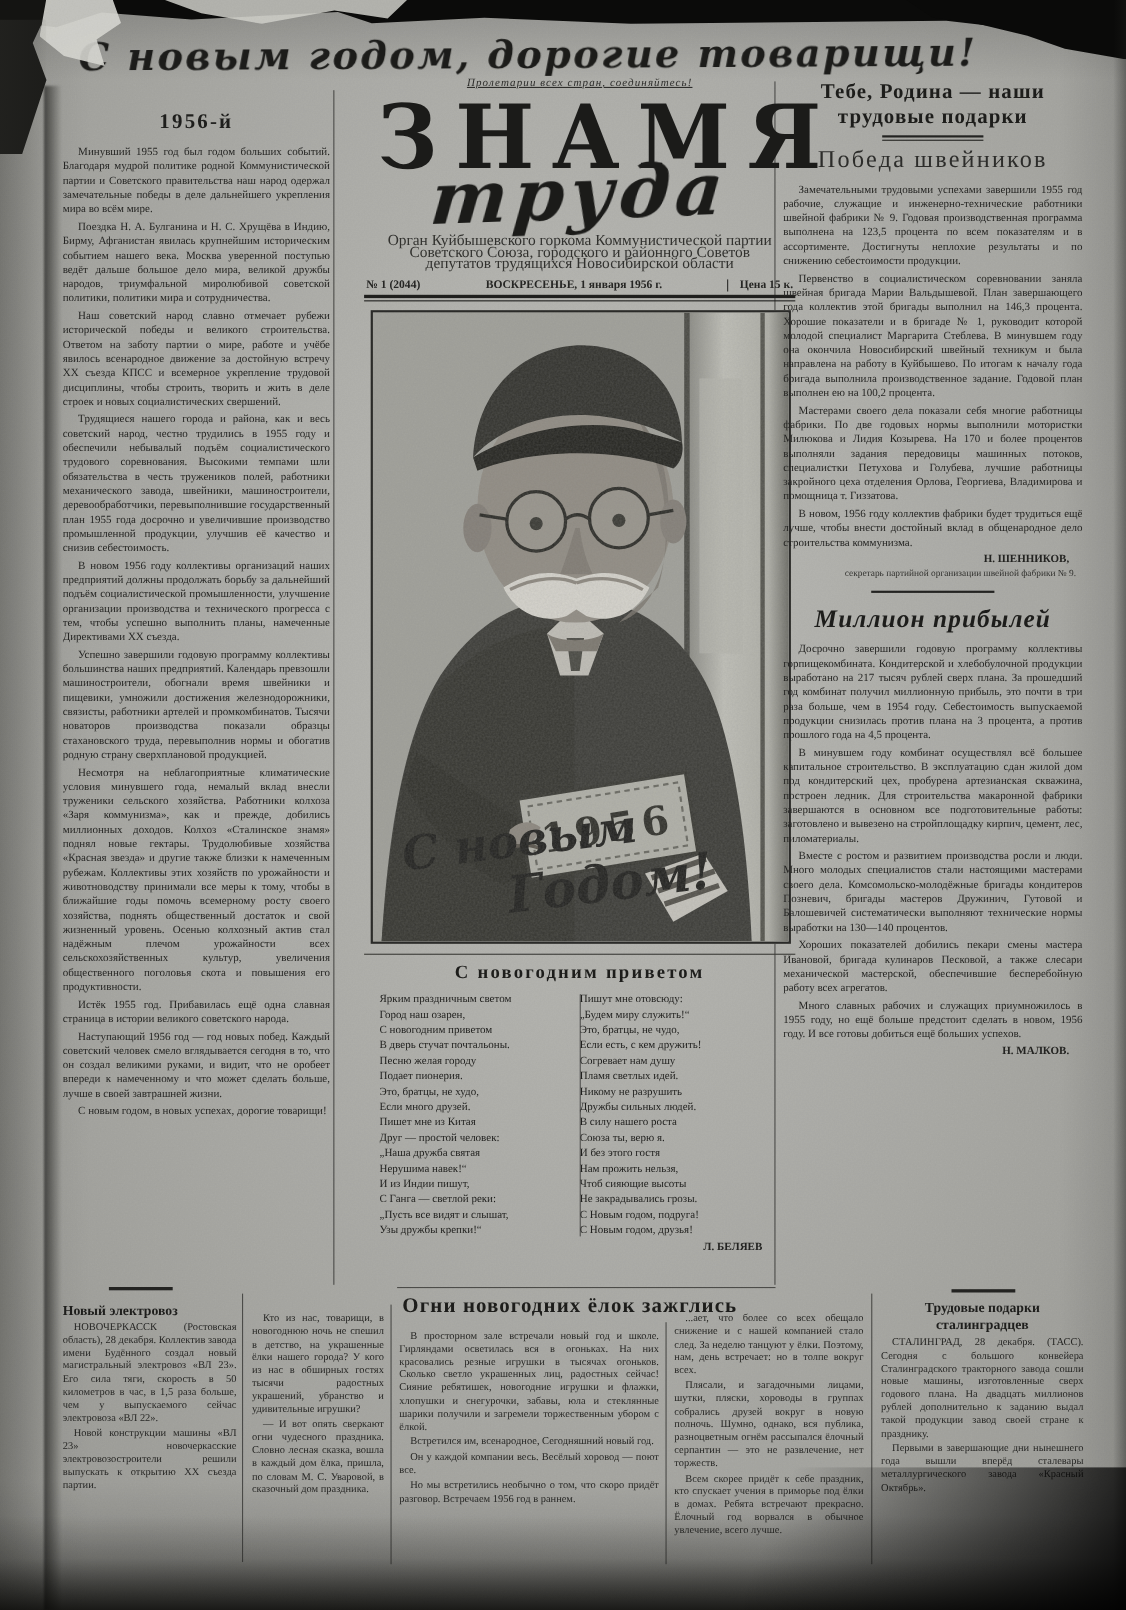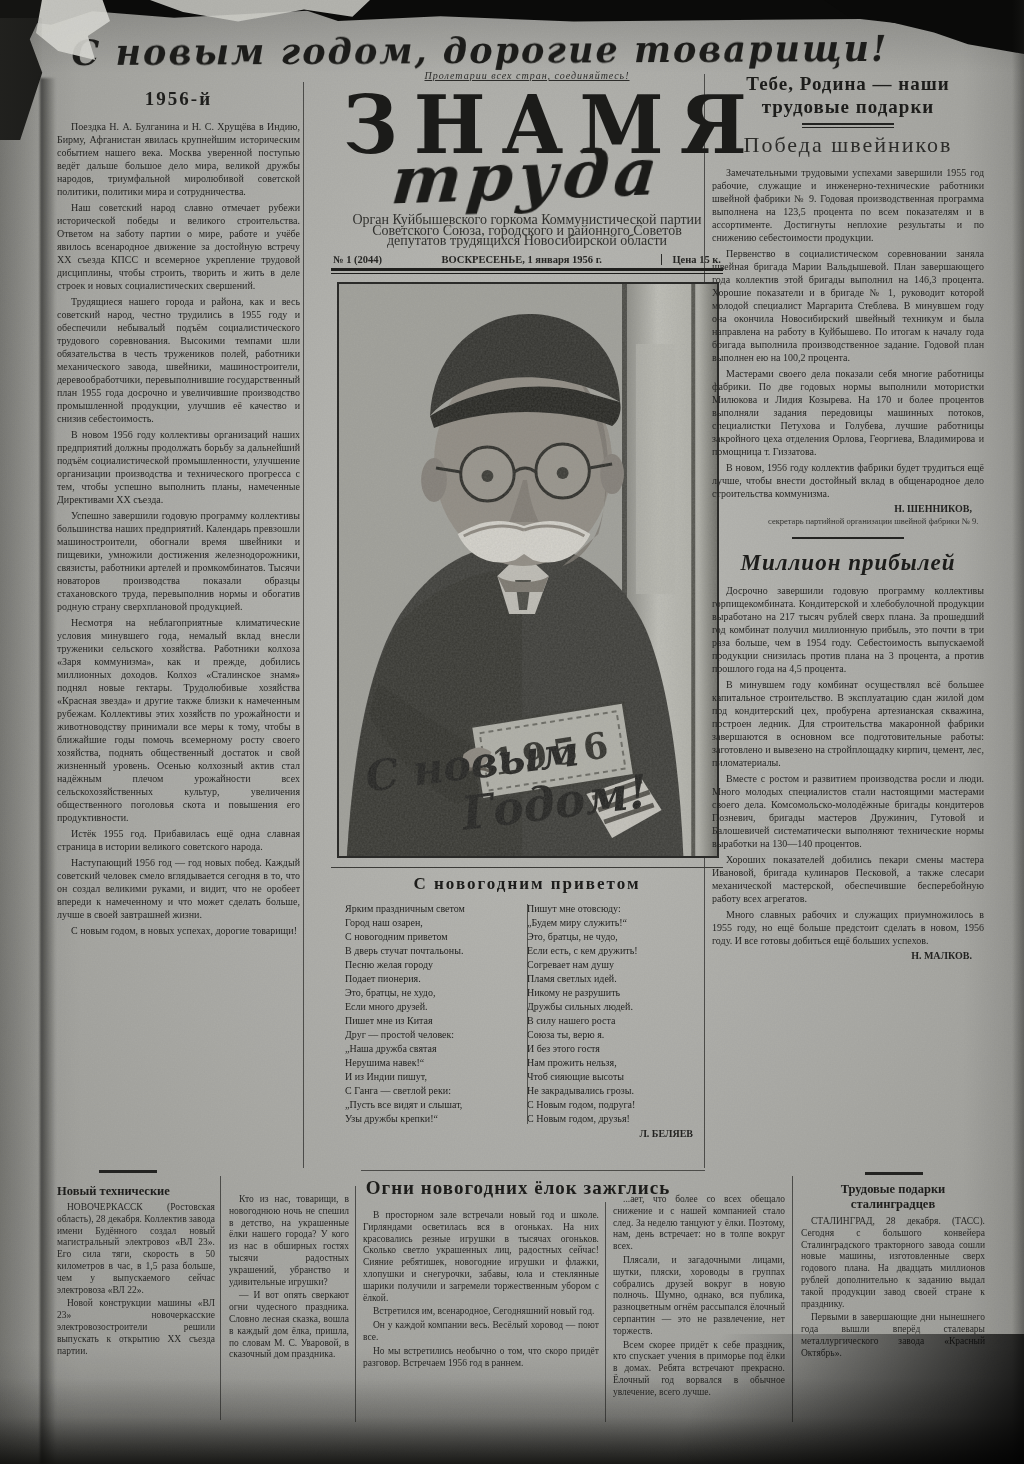--- a/index.html
+++ b/index.html
@@ -38,21 +38,21 @@
   
   .vrule{position:absolute;width:1px;background:#3c3c39;opacity:.85;}
   .hrule{position:absolute;height:1px;background:#3c3c39;opacity:.85;}
 
   
   .banner{position:absolute;top:30px;left:62px;width:836px;text-align:center;
     font-family:"DejaVu Serif", serif;font-style:italic;font-weight:bold;font-size:35px;
     letter-spacing:2px;color:#1c1c1a;filter:blur(.4px);transform:rotate(-.3deg);}
 
   
-  .col-left{position:absolute;left:57px;top:88px;width:243px;height:1068px;overflow:hidden;}
+  .col-left{position:absolute;left:57px;top:100px;width:243px;height:1068px;overflow:hidden;}
   .col-left h2{margin:0 0 10px;text-align:center;font-size:19px;font-weight:bold;letter-spacing:2px;
     color:#1e1e1c;filter:blur(.35px);}
   .bt p{margin:0 0 3px;text-indent:14px;font-size:10px;line-height:13px;text-align:justify;
     color:#262624;filter:blur(.38px);}
   .small-sep{border:0;height:3px;background:#232321;width:58px;margin:0;filter:blur(.3px);}
 
   
   .col-center{position:absolute;left:310px;top:70px;width:392px;margin-left:21px;}
   .motto{text-align:center;font-size:10px;font-style:italic;color:#2d2d2b;filter:blur(.45px);
     text-decoration:underline;letter-spacing:1px;}
@@ -109,20 +109,21 @@
 
   <div class="banner">С новым годом, дорогие товарищи!</div>
 
   <div class="vrule" style="left:303px;top:82px;height:1086px;"></div>
   <div class="vrule" style="left:704px;top:74px;height:1094px;"></div>
 
   <div class="col-left bt">
     <h2>1956-й</h2>
     <div>
 
+    <p>Минувший 1955 год был годом больших событий. Благодаря мудрой политике родной Коммунистической партии и Советского правительства наш народ одержал замечательные победы в деле дальнейшего укрепления мира во всём мире.</p>
         <p>Поездка Н. А. Булганина и Н. С. Хрущёва в Индию, Бирму, Афганистан явилась крупнейшим историческим событием нашего века. Москва уверенной поступью ведёт дальше большое дело мира, великой дружбы народов, триумфальной миролюбивой советской политики, политики мира и сотрудничества.</p>
         <p>Наш советский народ славно отмечает рубежи исторической победы и великого строительства. Ответом на заботу партии о мире, работе и учёбе явилось всенародное движение за достойную встречу XX съезда КПСС и всемерное укрепление трудовой дисциплины, чтобы строить, творить и жить в деле строек и новых социалистических свершений.</p>
         <p>Трудящиеся нашего города и района, как и весь советский народ, честно трудились в 1955 году и обеспечили небывалый подъём социалистического трудового соревнования. Высокими темпами шли обязательства в честь тружеников полей, работники механического завода, швейники, машиностроители, деревообработчики, перевыполнившие государственный план 1955 года досрочно и увеличившие производство промышленной продукции, улучшив её качество и снизив себестоимость.</p>
         <p>В новом 1956 году коллективы организаций наших предприятий должны продолжать борьбу за дальнейший подъём социалистической промышленности, улучшение организации производства и технического прогресса с тем, чтобы успешно выполнить планы, намеченные Директивами XX съезда.</p>
         <p>Успешно завершили годовую программу коллективы большинства наших предприятий. Календарь превзошли машиностроители, обогнали время швейники и пищевики, умножили достижения железнодорожники, связисты, работники артелей и промкомбинатов. Тысячи новаторов производства показали образцы стахановского труда, перевыполнив нормы и обогатив родную страну сверхплановой продукцией.</p>
         <p>Несмотря на неблагоприятные климатические условия минувшего года, немалый вклад внесли труженики сельского хозяйства. Работники колхоза «Заря коммунизма», как и прежде, добились миллионных доходов. Колхоз «Сталинское знамя» поднял новые гектары. Трудолюбивые хозяйства «Красная звезда» и другие также близки к намеченным рубежам. Коллективы этих хозяйств по урожайности и животноводству принимали все меры к тому, чтобы в ближайшие годы помочь всемерному росту своего хозяйства, поднять общественный достаток и свой жизненный уровень. Осенью колхозный актив стал надёжным плечом урожайности всех сельскохозяйственных культур, увеличения общественного поголовья скота и повышения его продуктивности.</p>
         <p>Истёк 1955 год. Прибавилась ещё одна славная страница в истории великого советского народа.</p>
         <p>Наступающий 1956 год — год новых побед. Каждый советский человек смело вглядывается сегодня в то, что он создал великими руками, и видит, что не оробеет впереди к намеченному и что может сделать больше, лучше в своей завтрашней жизни.</p>
         <p>С новым годом, в новых успехах, дорогие товарищи!</p>
       </div>
@@ -286,21 +287,21 @@
   </div>
 
   <div class="bottom">
     <div class="vrule b-abs" style="left:165px;top:8px;height:244px;"></div>
     <div class="vrule b-abs" style="left:300px;top:18px;height:236px;"></div>
     <div class="vrule b-abs" style="left:550px;top:34px;height:220px;"></div>
     <div class="vrule b-abs" style="left:737px;top:8px;height:246px;"></div>
 
     <hr class="small-sep b-abs" style="left:44px;top:2px;">
     <div class="b-abs b-bt" style="left:2px;top:16px;width:158px;">
-      <div class="b-head-sm">Новый технические</div>
+      <div class="b-head-sm">Новый электровоз</div>
       <div>
 
       <p>НОВОЧЕРКАССК (Ростовская область), 28 декабря. Коллектив завода имени Будённого создал новый магистральный электровоз «ВЛ 23». Его сила тяги, скорость в 50 километров в час, в 1,5 раза больше, чем у выпускаемого сейчас электровоза «ВЛ 22».</p>
           <p>Новой конструкции машины «ВЛ 23» новочеркасские электровозостроители решили выпускать к открытию XX съезда партии.</p>
         </div>
     </div>
 
     <div class="b-abs b-bt" style="left:174px;top:26px;width:120px;">
 
     <p>Кто из нас, товарищи, в новогоднюю ночь не спешил в детство, на украшенные ёлки нашего города? У кого из нас в обширных гостях тысячи радостных украшений, убранство и удивительные игрушки?</p>

